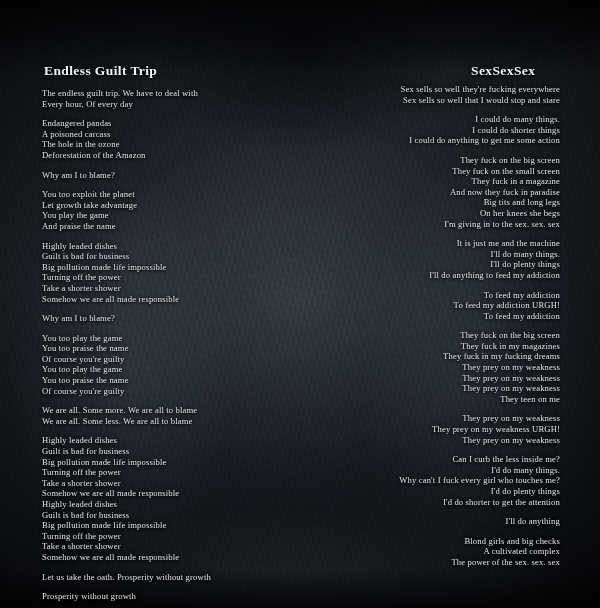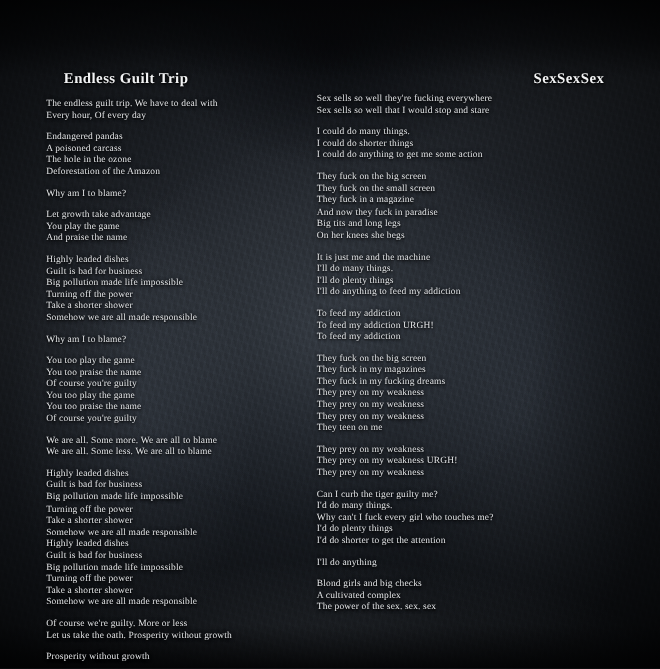--- a/index.html
+++ b/index.html
@@ -66,42 +66,42 @@
     color: #e9eaec;
     text-shadow: 0 1px 2px rgba(0,0,0,0.95), 0 0 4px rgba(0,0,0,0.8);
   }
   .title {
     position: absolute;
     font-size: 13.5px;
     letter-spacing: 0.4px;
     font-weight: bold;
     color: #f2f3f4;
     white-space: nowrap;
-    margin-left: 14px;
   }
   .title-left { left: 44px; top: 63px; }
   .title-right { left: 471px; top: 63px; }
 
   .col {
     position: absolute;
     font-size: 8.6px;
     line-height: 10.6px;
     letter-spacing: 0.15px;
     color: #e4e6e8;
   }
   .col-left {
     left: 42px;
     top: 88px;
     width: 270px;
     text-align: left;
   }
   .col-right {
-    left: 288px;
+    left: 300px;
     top: 84px;
     width: 260px;
+    text-align: right;
   }
   .stanza { margin: 0 0 9px 0; }
   .stanza div { white-space: nowrap; }
 </style>
 </head>
 <body>
 
 <div class="page">
   <div class="bg"></div>
   <div class="topshade"></div>
@@ -120,20 +120,21 @@
         <div class="stanza">
           <div>Endangered pandas</div>
           <div>A poisoned carcass</div>
           <div>The hole in the ozone</div>
           <div>Deforestation of the Amazon</div>
         </div>
         <div class="stanza">
           <div>Why am I to blame?</div>
         </div>
         <div class="stanza">
+          <div>You too exploit the planet</div>
           <div>Let growth take advantage</div>
           <div>You play the game</div>
           <div>And praise the name</div>
         </div>
         <div class="stanza">
           <div>Highly leaded dishes</div>
           <div>Guilt is bad for business</div>
           <div>Big pollution made life impossible</div>
           <div>Turning off the power</div>
           <div>Take a shorter shower</div>
@@ -162,21 +163,20 @@
           <div>Take a shorter shower</div>
           <div>Somehow we are all made responsible</div>
           <div>Highly leaded dishes</div>
           <div>Guilt is bad for business</div>
           <div>Big pollution made life impossible</div>
           <div>Turning off the power</div>
           <div>Take a shorter shower</div>
           <div>Somehow we are all made responsible</div>
         </div>
         <div class="stanza">
-          <div>Of course we're guilty. More or less</div>
           <div>Let us take the oath. Prosperity without growth</div>
         </div>
         <div class="stanza">
           <div>Prosperity without growth</div>
         </div>
       </div>
     <div class="col col-right">
         <div class="stanza">
           <div>Sex sells so well they're fucking everywhere</div>
           <div>Sex sells so well that I would stop and stare</div>
@@ -186,20 +186,21 @@
           <div>I could do shorter things</div>
           <div>I could do anything to get me some action</div>
         </div>
         <div class="stanza">
           <div>They fuck on the big screen</div>
           <div>They fuck on the small screen</div>
           <div>They fuck in a magazine</div>
           <div>And now they fuck in paradise</div>
           <div>Big tits and long legs</div>
           <div>On her  knees she begs</div>
+          <div>I'm giving in to the sex. sex. sex</div>
         </div>
         <div class="stanza">
           <div>It is just me and the machine</div>
           <div>I'll do many things.</div>
           <div>I'll do plenty things</div>
           <div>I'll do anything to feed my addiction</div>
         </div>
         <div class="stanza">
           <div>To feed my addiction</div>
           <div>To feed my addiction URGH!</div>
@@ -213,21 +214,21 @@
           <div>They prey on my weakness</div>
           <div>They prey on my weakness</div>
           <div>They teen on me</div>
         </div>
         <div class="stanza">
           <div>They prey on my weakness</div>
           <div>They prey on my weakness URGH!</div>
           <div>They prey on my weakness</div>
         </div>
         <div class="stanza">
-          <div>Can I curb the tiger guilty me?</div>
+          <div>Can I curb the less inside me?</div>
           <div>I'd do many things.</div>
           <div>Why can't I fuck every girl who touches me?</div>
           <div>I'd do plenty things</div>
           <div>I'd do shorter to get the attention</div>
         </div>
         <div class="stanza">
           <div>I'll do anything</div>
         </div>
         <div class="stanza">
           <div>Blond girls and big checks</div>

